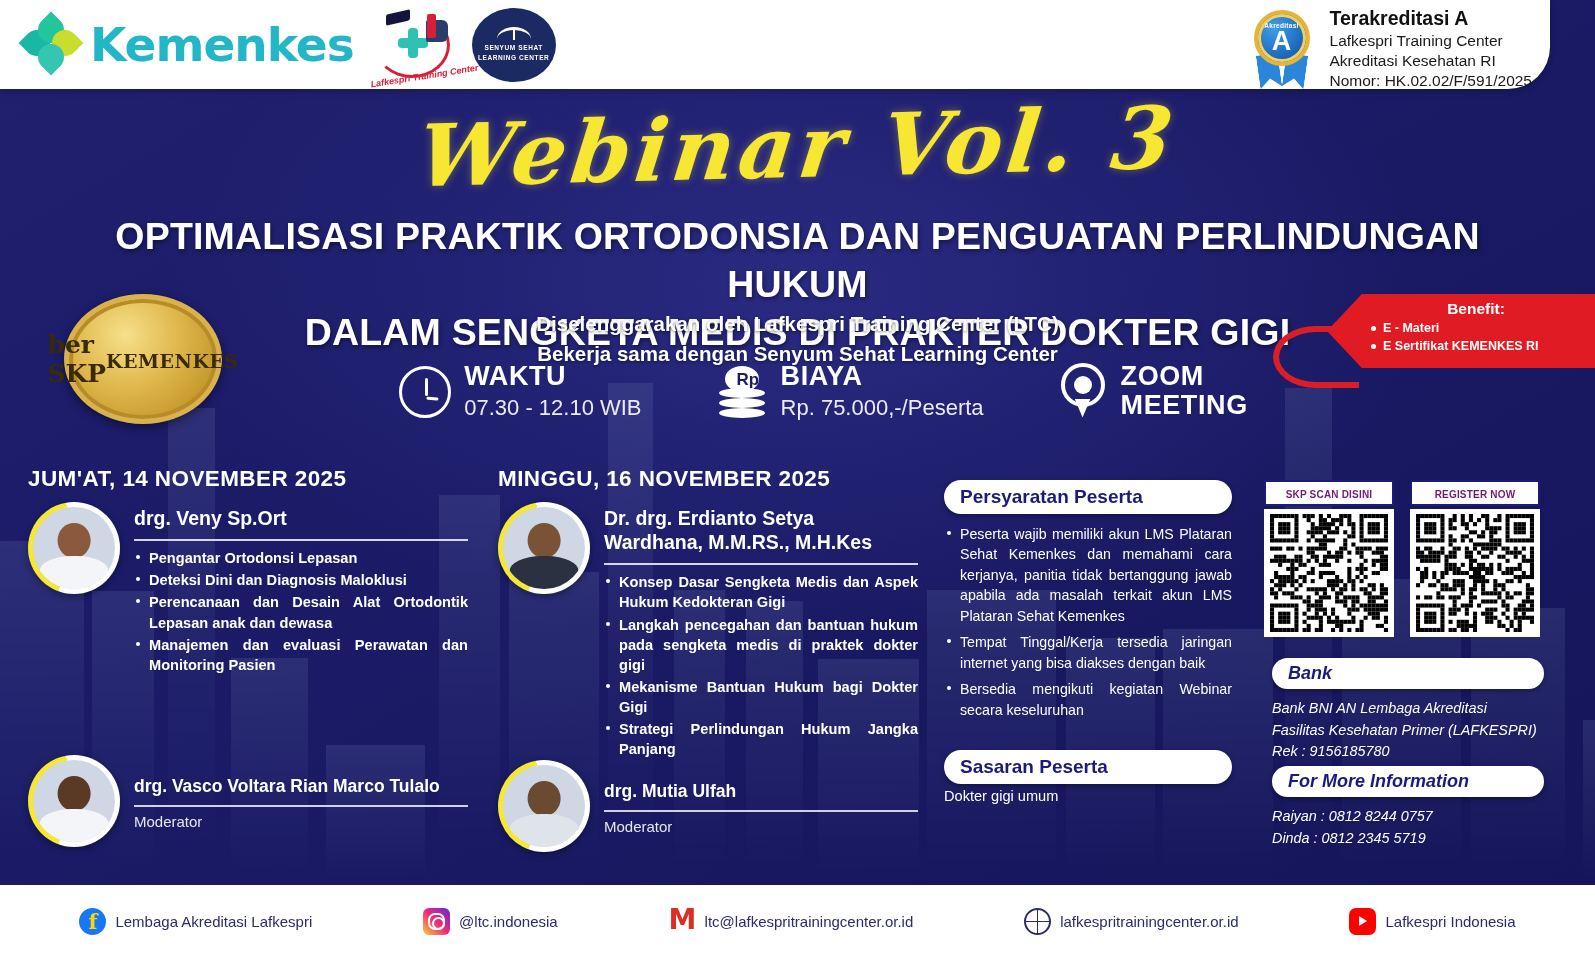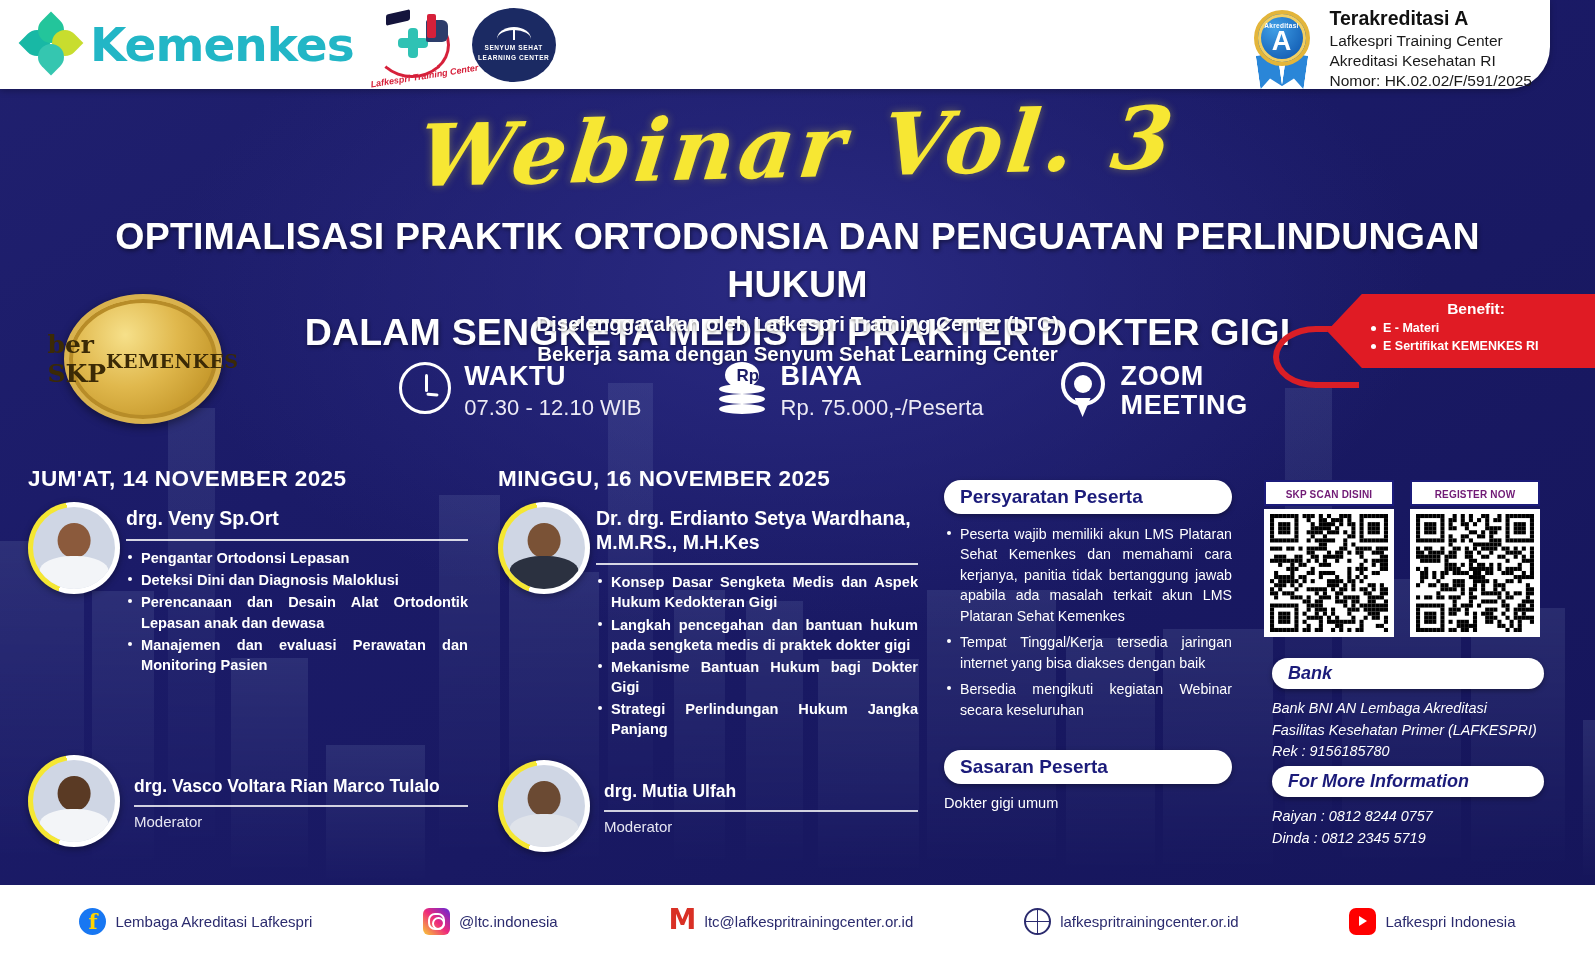--- a/index.html
+++ b/index.html
@@ -105,42 +105,42 @@
      padding:6px 12px 6px 42px; box-shadow:0 3px 10px rgba(0,0,0,.4); }
   .benefit-tag .bt { color:#fff; font-weight:bold; font-size:15.5px; text-align:center; }
   .benefit-tag ul { list-style:none; margin-top:2px; }
   .benefit-tag li { color:#fff; font-size:12.5px; font-weight:bold; position:relative; padding-left:14px; line-height:1.42;}
   .benefit-tag li:before{content:"";position:absolute;left:2px;top:6px;width:5px;height:5px;border-radius:50%;background:#fff;}
   .tag-hole { position:absolute; right:230px; top:318px; width:22px; height:22px; border-radius:50%; border:5px solid #c4161c; background:#17174f; }
   .tag-string { position:absolute; right:236px; top:326px; width:86px; height:62px; border:6px solid #d91e26; border-radius:50% 0 0 50%; border-right:none; }
 
   
   .info-row { position:absolute; top:362px; left:0; width:100%; display:flex; justify-content:center; gap:74px; align-items:flex-start; padding-left:52px;}
-  .info-item { display:flex; gap:13px; }
+  .info-item { display:flex; align-items:center; gap:13px; }
   .info-item .txt .cap { color:#fff; font-size:27px; font-weight:bold; letter-spacing:.6px; line-height:1.06;}
   .info-item .txt .val { color:#eceaf5; font-size:22px; line-height:1.3; margin-top:3px;}
   .icn-clock { width:52px; height:52px; border-radius:50%; border:3.5px solid #fff; position:relative; }
   .icn-clock:before { content:""; position:absolute; left:23px; top:9px; width:3px; height:18px; background:#fff; border-radius:2px; transform-origin:bottom; }
   .icn-clock:after { content:""; position:absolute; left:23px; top:17px; width:3px; height:12px; background:#fff; border-radius:2px; transform-origin:bottom; transform:rotate(95deg); }
   .icn-coins { width:52px; height:52px; position:relative; }
   .icn-coins .c { position:absolute; left:3px; width:46px; height:10px; border-radius:50%; background:#fff; }
   .icn-coins .c1{top:42px;} .icn-coins .c2{top:32px;} .icn-coins .c3{top:22px;}
   .icn-coins .top { position:absolute; left:9px; top:0; width:34px; height:26px; border-radius:50%; background:#fff; }
   .icn-coins .top em { position:absolute; left:12px; top:4px; font-style:normal; color:#1c1c66; font-weight:bold; font-size:17px; }
   .icn-pin { width:50px; height:56px; position:relative; }
   .icn-pin .outer { position:absolute; left:3px; top:0; width:44px; height:44px; border-radius:50% 50% 50% 50%; border:4px solid #fff; }
   .icn-pin .inner { position:absolute; left:16px; top:13px; width:18px; height:18px; border-radius:50%; background:#fff; }
   .icn-pin .tip { position:absolute; left:17px; top:36px; width:16px; height:19px; background:#fff; clip-path:polygon(0 0,100% 0,50% 100%); }
 
   
   .col { position:absolute; top:466px; }
   .col-a { left:28px; width:440px; }
   .col-b { left:498px; width:420px; }
   .day-title { color:#fff; font-size:22.5px; font-weight:bold; letter-spacing:.4px; margin-bottom:10px; }
-  .speaker { display:flex; gap:6px; align-items:flex-start; }
+  .speaker { display:flex; gap:14px; align-items:flex-start; }
   .avatar { width:92px; height:92px; border-radius:50%; flex:0 0 92px; position:relative;
     background:conic-gradient(from 200deg,#f5e733 0deg,#f5e733 150deg,#ffffff 150deg,#ffffff 360deg);
     padding:5px; box-shadow:0 2px 7px rgba(0,0,0,.4); }
   .avatar .ph { width:100%; height:100%; border-radius:50%; overflow:hidden; background:#cfd6e4; position:relative; }
   .avatar .ph .head { position:absolute; left:50%; top:20%; transform:translateX(-50%); width:40%; height:42%; border-radius:50%; }
   .avatar .ph .body { position:absolute; left:50%; bottom:0; transform:translateX(-50%); width:84%; height:40%; border-radius:46% 46% 0 0; background:#f3f5f8; }
   .sp-body { flex:1; padding-top:4px; }
   .sp-name { color:#fff; font-size:19.5px; font-weight:bold; line-height:1.24; }
   .sp-rule { height:2px; background:rgba(255,255,255,.82); margin:9px 0 7px; }
   .sp-list { list-style:none; }
@@ -154,21 +154,21 @@
   .col-b .moderator { position:absolute; top:280px; left:0; width:420px; }
 
   
   .req { position:absolute; left:944px; top:480px; width:288px; }
   .pill { background:#fff; border-radius:22px; padding:6px 16px; box-shadow:0 2px 5px rgba(0,0,0,.35); }
   .pill span { color:#1b1b7a; font-size:19px; font-weight:bold; }
   .req ul { list-style:none; margin-top:10px; }
   .req li { color:#fff; font-size:14.2px; line-height:1.44; margin-bottom:6px; padding-left:16px; position:relative; text-align:justify; }
   .req li:before { content:""; position:absolute; left:3px; top:7px; width:4px; height:4px; border-radius:50%; background:#fff; }
   .sasaran { position:absolute; left:944px; top:750px; width:288px; }
-  .sasaran p { color:#fff; font-size:14.6px; margin-top:11px; }
+  .sasaran p { color:#fff; font-size:14.6px; margin-top:4px; }
 
   
   .qr-wrap { position:absolute; left:1264px; top:480px; display:flex; gap:16px; }
   .qr-box { width:130px; }
   .qr-label { background:#fff; border:2px solid #1b1b7a; text-align:center; padding:2px 0; }
   .qr-label span { color:#701a75; font-size:10px; font-weight:bold; letter-spacing:.2px;margin-top:34px; }
   .qr-code { width:130px; height:128px; background:#fff; margin-top:3px; padding:5px; }
   .qr-code svg { display:block; }
   .panel { position:absolute; left:1272px; width:272px;font-style:italic; }
   .panel.bank { top:658px; }

